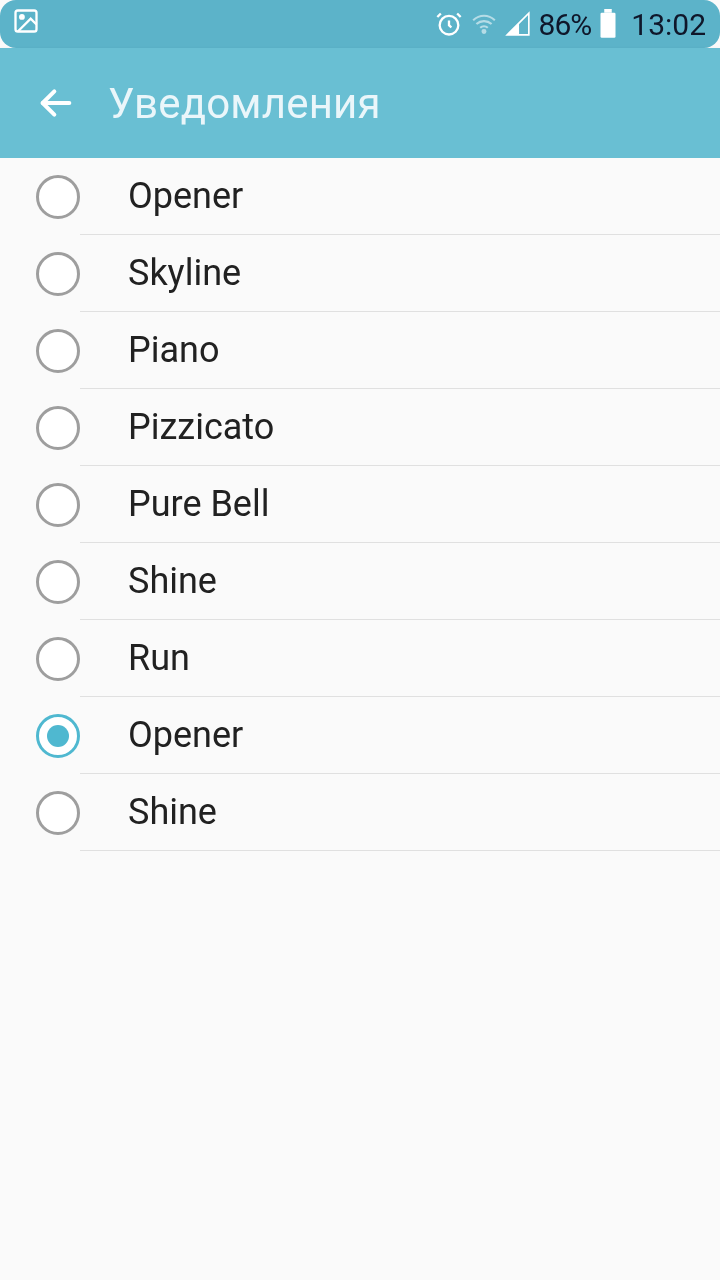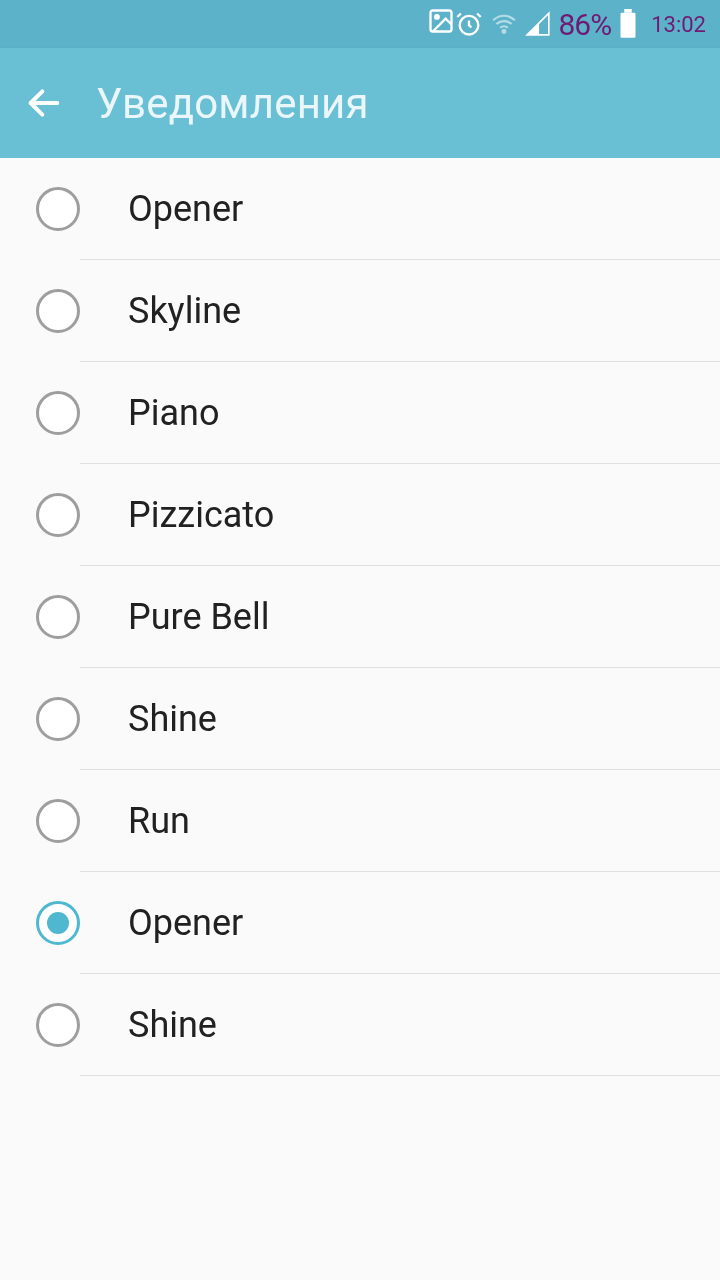--- a/index.html
+++ b/index.html
@@ -8,54 +8,55 @@
     height: 1280px;
     font-family: -apple-system, Roboto, "Helvetica Neue", Arial, sans-serif;
     background: #fafafa;
     overflow: hidden;
   }
   .status-bar {
     height: 48px;
     background: #5cb3c9;
     display: flex;
     align-items: center;
-    justify-content: flex-end;
+    justify-content: space-between;
     padding: 0 14px 0 12px;
-    color: #701a75;
+    color: #0f172a;
     font-size: 28px;
+    border-radius: 16px;
   }
   .status-left { display: flex; align-items: center; }
   .status-right { display: flex; align-items: center; gap: 8px; }
   .status-right svg { display: block; }
   .status-pct { font-size: 30px; letter-spacing: -1px; }
-  .status-time { font-size: 22px; margin-left: 6px; letter-spacing: 0px;}
+  .status-time { font-size: 30px; margin-left: 6px; letter-spacing: 0px;}
   .app-bar {
     height: 110px;
     background: #69bfd3;
     display: flex;
     align-items: center;
-    padding: 0 20px 0 24px;
+    padding: 0 20px 0 36px;
     gap: 32px;
     box-shadow: 0 2px 4px rgba(0,0,0,0.12);
   }
   .app-bar .back { color: #fff; display: flex; align-items: center; cursor: pointer; }
   .app-bar .title {
     color: #eaf6fa;
     font-size: 42px;
     font-weight: 400;
     letter-spacing: 0.2px;
   }
   .list {
     background: #fafafa;
     padding-left: 36px;
   }
   .row {
     display: flex;
     align-items: center;
-    height: 102px;
+    height: 77px;
     cursor: pointer;
   }
   .row .radio {
     width: 44px;
     height: 44px;
     border: 3px solid #9e9e9e;
     border-radius: 50%;
     flex-shrink: 0;
     display: flex;
     align-items: center;

